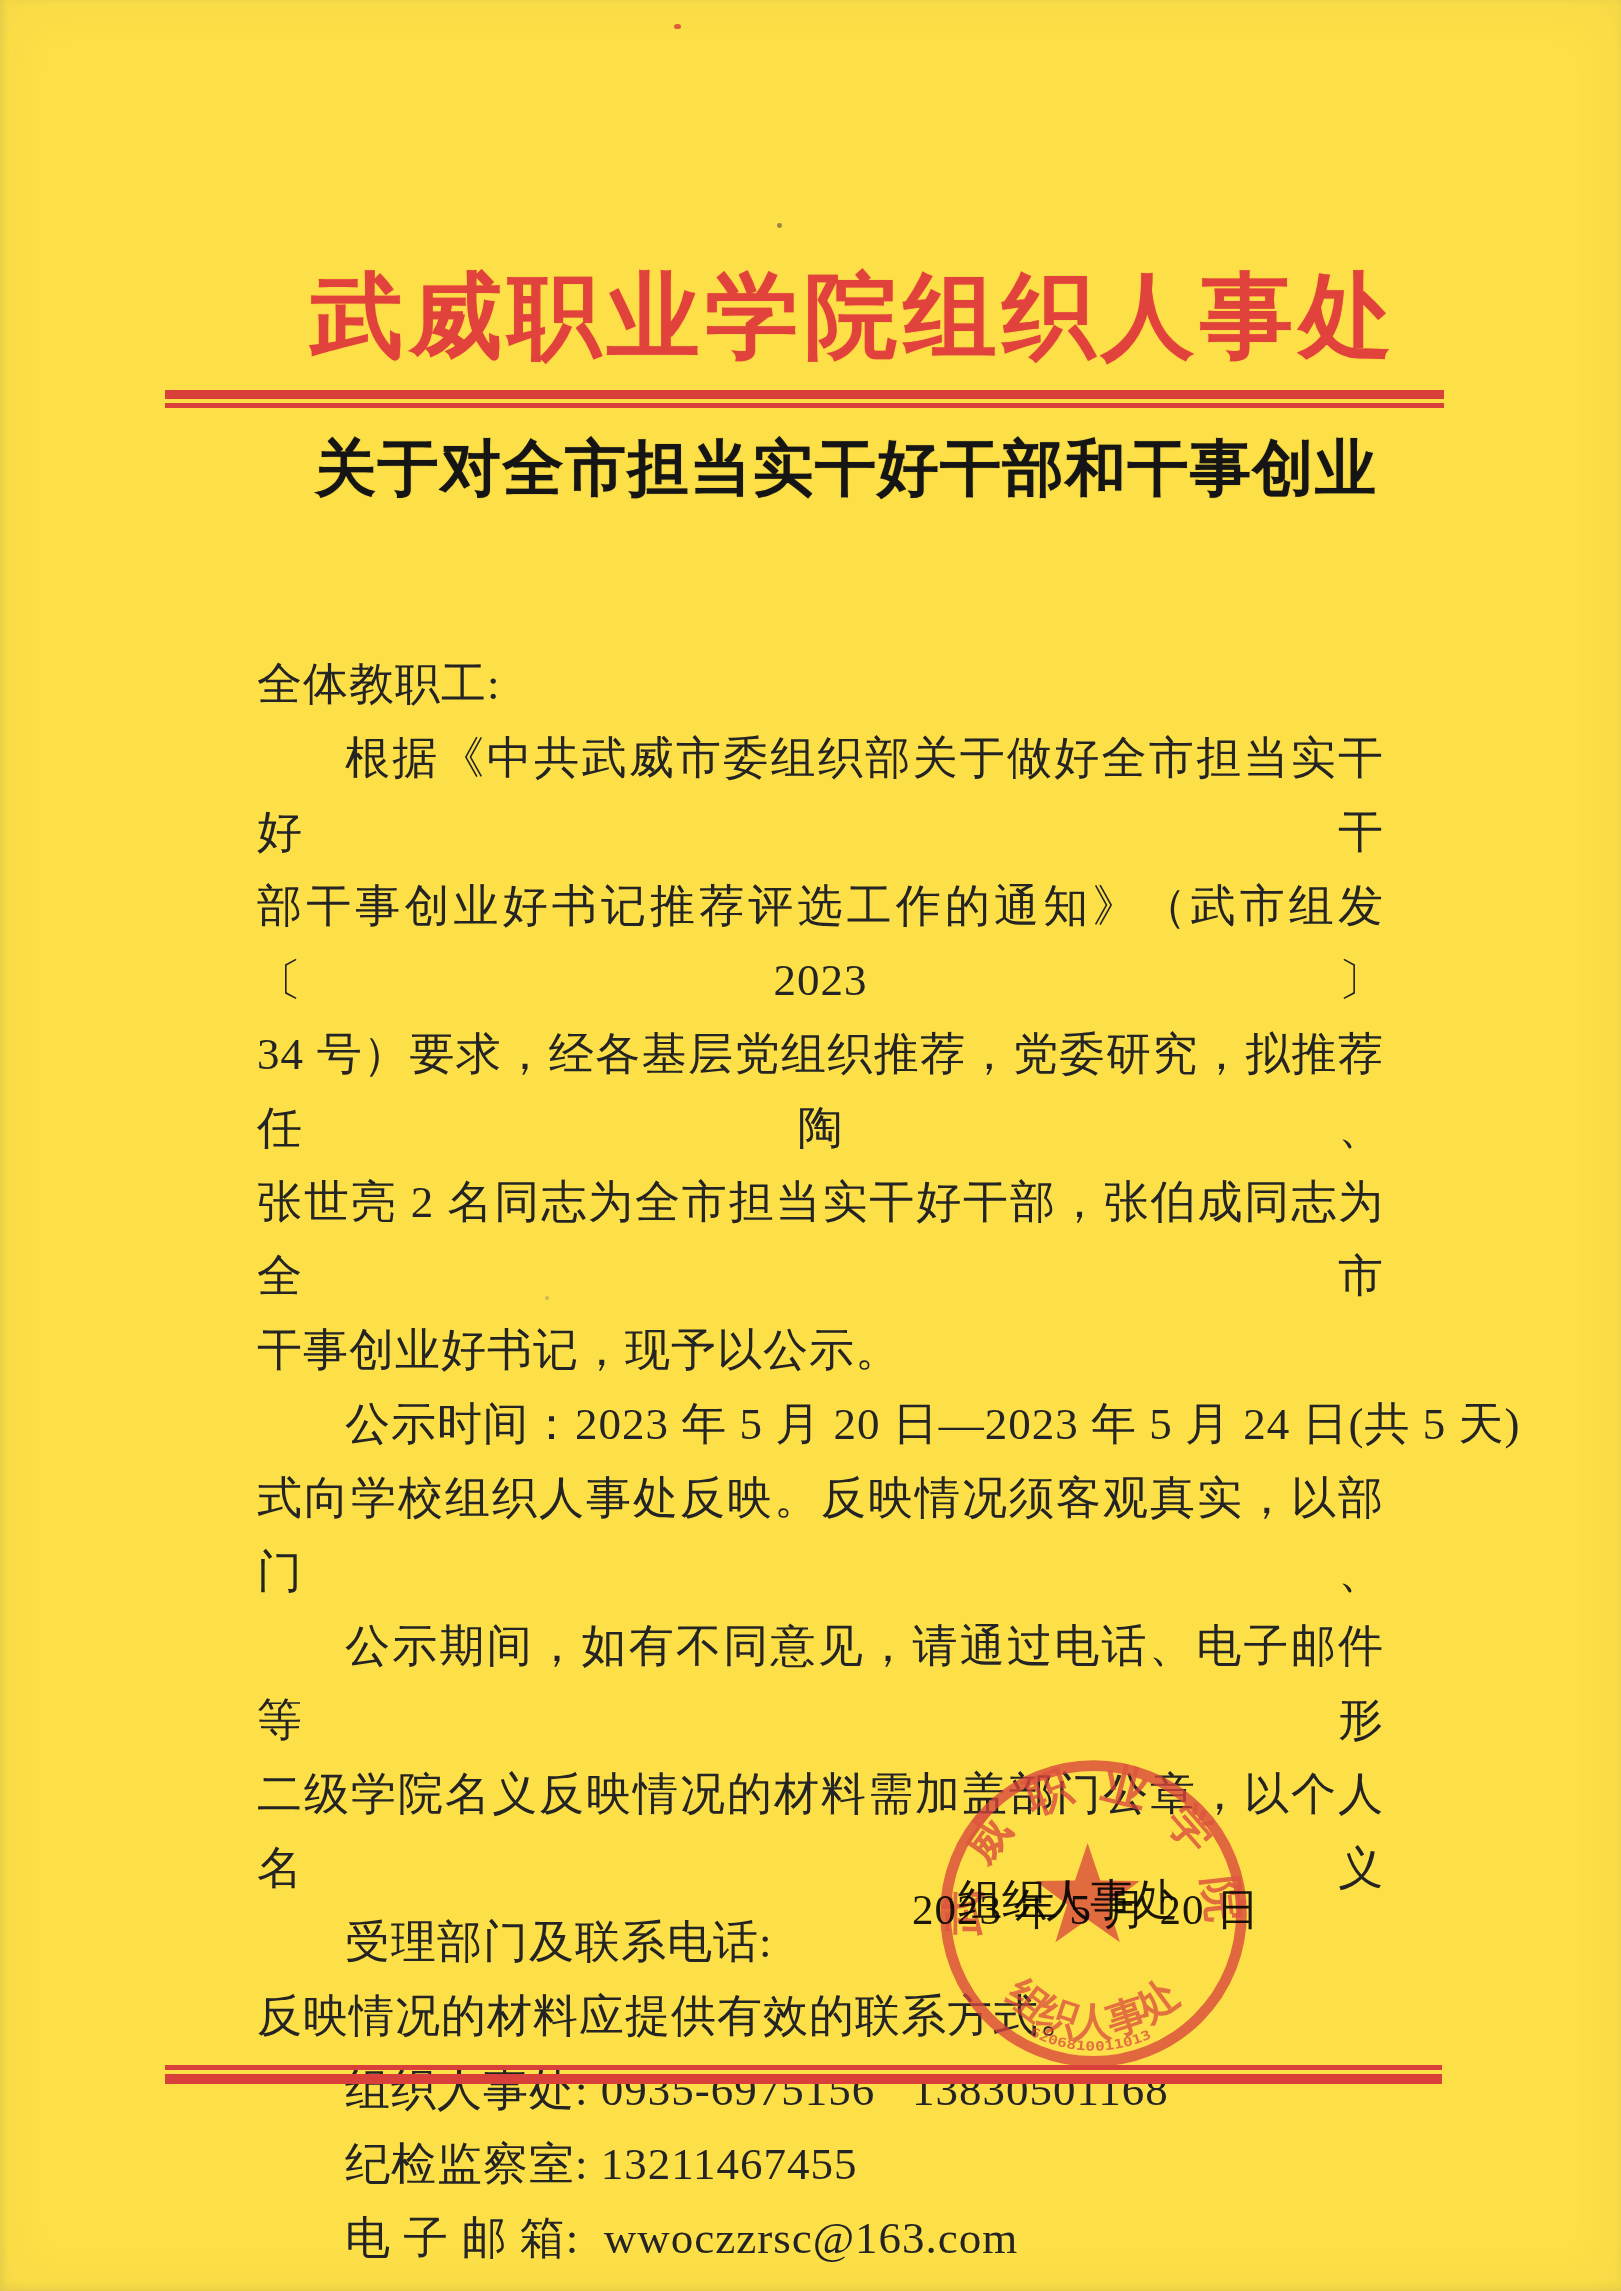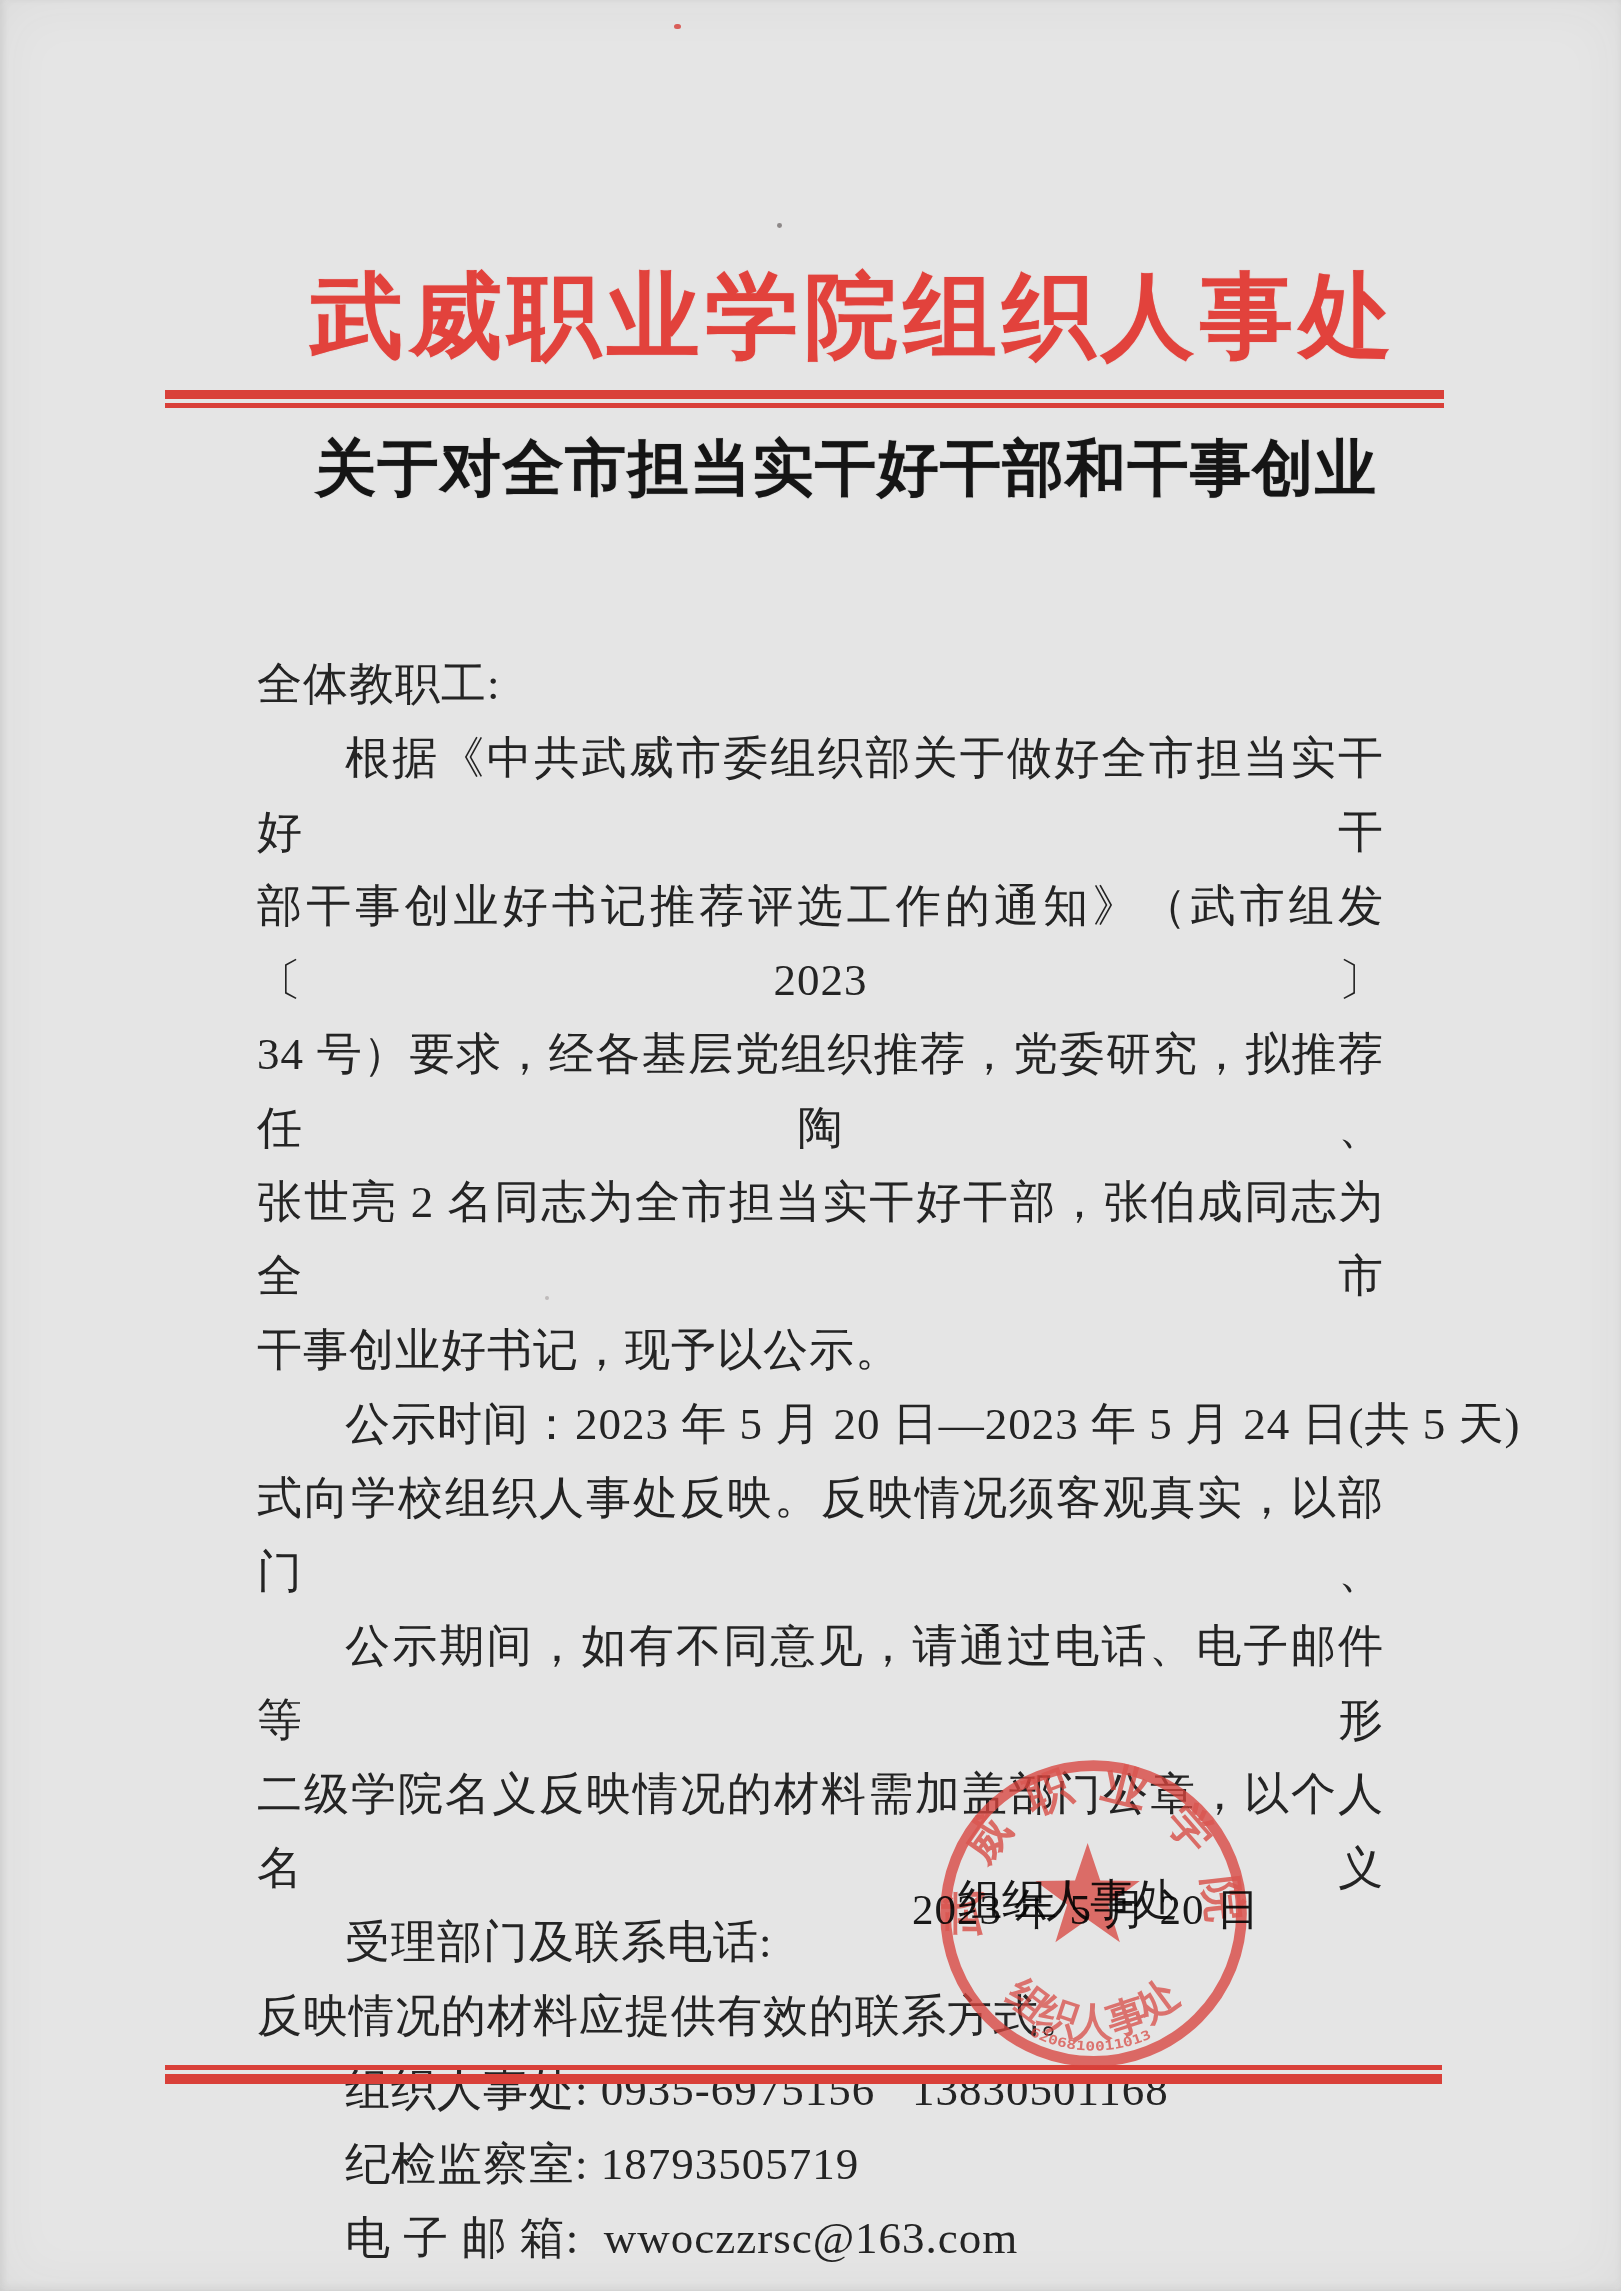--- a/index.html
+++ b/index.html
@@ -1,20 +1,20 @@
 <!DOCTYPE html>
 <html style="--red: #e2423c; --rule: #d94039;"><head>
 <meta charset="utf-8">
 <style>
   html,body{margin:0;padding:0;background:#888;}
   .page{
     position:relative;
     width:1621px;height:2292px;
     margin:0 auto;
-    background:#e5e5e5;
+    background:#fde047;
     overflow:hidden;
     font-family:"Liberation Serif","DejaVu Serif",serif;
     box-shadow:inset 0 0 59px rgba(60,60,60,.05), inset 3.9px 0 5.9px rgba(100,100,100,.08), inset 0 -4.9px 7.8px rgba(100,100,100,.07);
   }
   .abs{position:absolute;}
   .header-title{
     top:263px;left:310px;
     font-size:93px;line-height:108px;font-weight:bold;
     letter-spacing:5.9px;white-space:nowrap;
     color:var(--red,#e2423c);
@@ -61,21 +61,21 @@
         <div class="bline just">34 号）要求，经各基层党组织推荐，党委研究，拟推荐任陶、</div>
         <div class="bline just">张世亮 2 名同志为全市担当实干好干部，张伯成同志为全市</div>
         <div class="bline">干事创业好书记，现予以公示。</div>
         <div class="bline ind">公示时间：2023 年 5 月 20 日—2023 年 5 月 24 日(共 5 天)</div>
         <div class="bline just">式向学校组织人事处反映。反映情况须客观真实，以部门、</div>
         <div class="bline just ind">公示期间，如有不同意见，请通过电话、电子邮件等形</div>
         <div class="bline just">二级学院名义反映情况的材料需加盖部门公章，以个人名义</div>
         <div class="bline ind">受理部门及联系电话:</div>
         <div class="bline">反映情况的材料应提供有效的联系方式。</div>
         <div class="bline ind">组织人事处: 0935-6975156   13830501168</div>
-        <div class="bline ind">纪检监察室: 18793505719</div>
+        <div class="bline ind">纪检监察室: 13211467455</div>
         <div class="bline ind">电 子 邮 箱:  wwoczzrsc@163.com</div>
       </div>
   </div>
 
   <svg class="abs seal" style="left:925px;top:1745px;" width="338" height="338" viewBox="0 0 345 345">
     <defs>
       <path id="arcTop" d="M 57.2 194.3 A 117 117 0 1 1 286.4 196.3" fill="none"></path>
       <path id="arcBottom" d="M 82.0 258.0 A 124 124 0 0 0 262.0 258.0" fill="none"></path>
       <path id="arcSerial" d="M 106.3 295.6 A 140 140 0 0 0 237.7 295.6" fill="none"></path>
     </defs>

